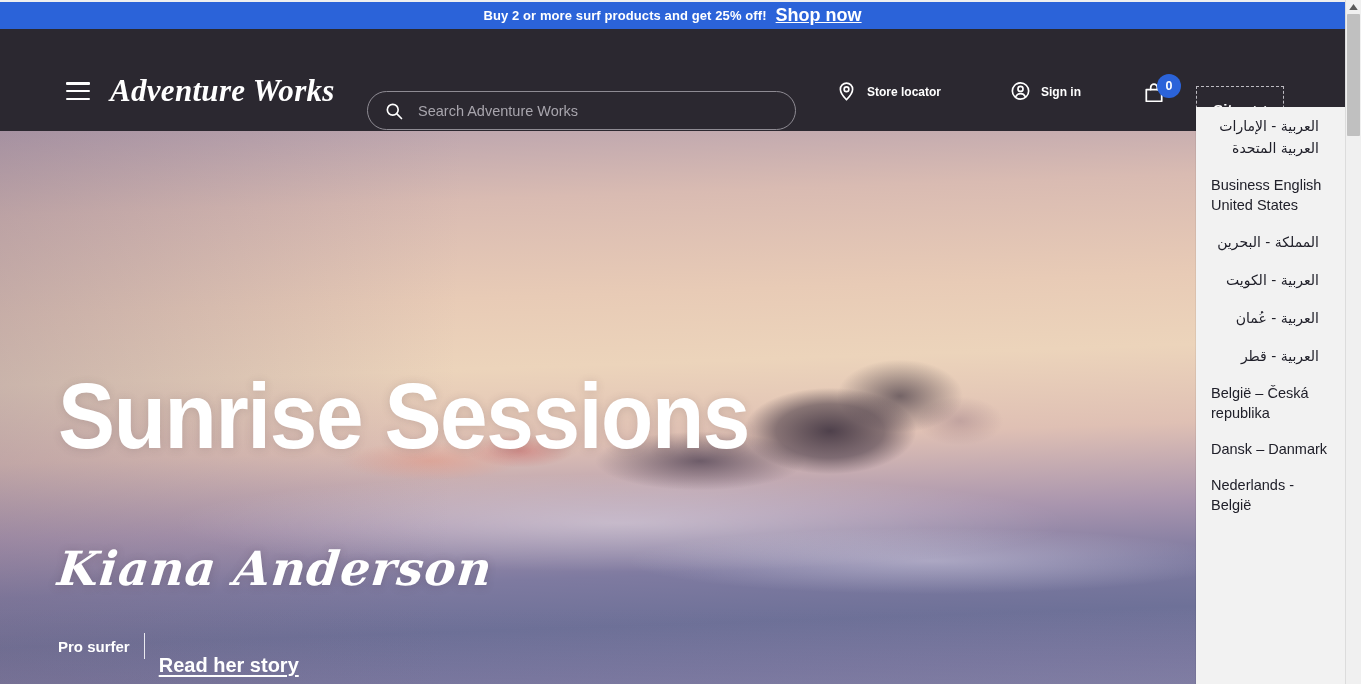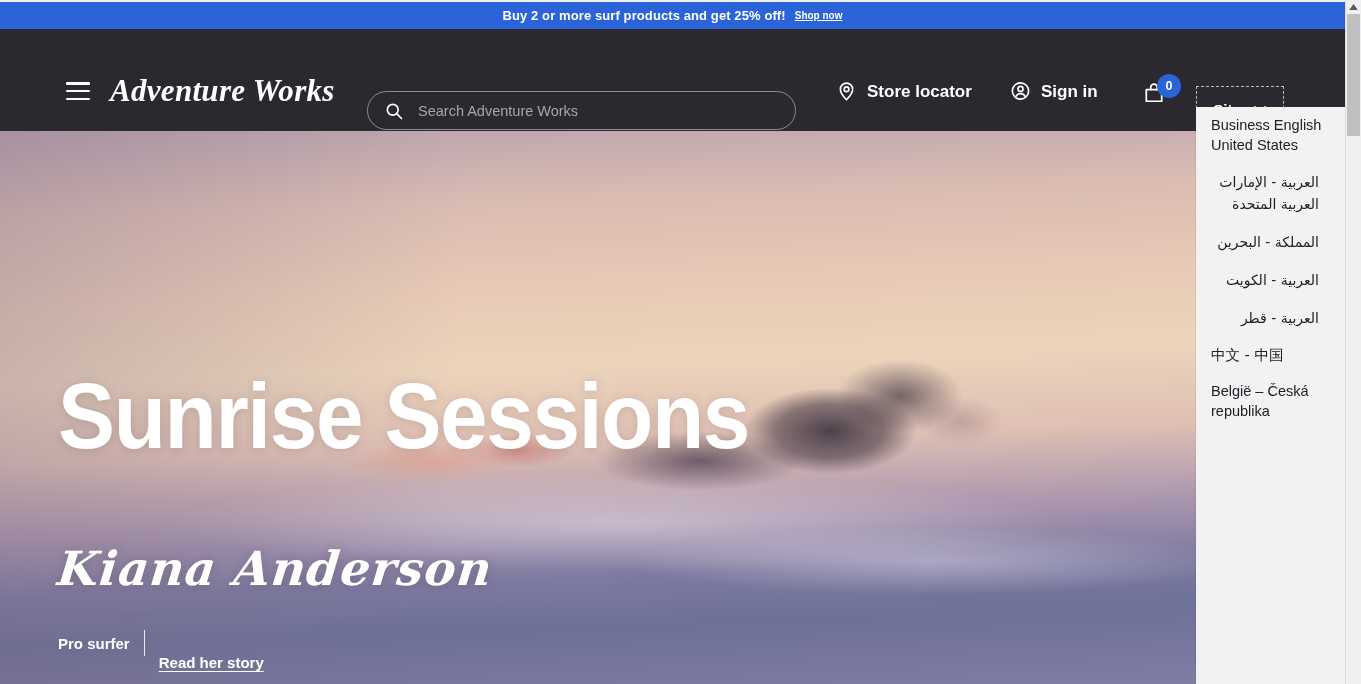--- a/index.html
+++ b/index.html
@@ -42,21 +42,21 @@
     gap: 9px;
   }
   .promo-text {
     color: #ffffff;
     font-size: 13px;
     font-weight: bold;
     letter-spacing: .1px;
   }
   .promo-link {
     color: #ffffff;
-    font-size: 10px;
+    font-size: 18px;
     font-weight: bold;
     text-decoration: underline;
     cursor: pointer;
   }
 
   
   .site-header {
     position: absolute;
     left: 0; top: 29px;
     width: 1345px;
@@ -122,21 +122,21 @@
   .search-input::placeholder { color: #a8a5ad; opacity: 1; }
 
   .nav-link {
     position: absolute;
     top: 50%;
     transform: translateY(-50%);
     display: flex;
     align-items: center;
     gap: 10px;
     color: #ffffff;
-    font-size: 17px;
+    font-size: 12px;
     font-weight: bold;
     cursor: pointer;
     white-space: nowrap;
   }
   .nav-link .ico { width: 21px; height: 21px; flex: 0 0 auto; }
   .store-locator { left: 836px; }
   .sign-in { left: 1010px; }
 
   .cart {
     position: absolute;
@@ -266,21 +266,21 @@
     color: #ffffff;
     font-size: 15px;
     font-weight: bold;
   }
   .meta-divider {
     width: 1px; height: 26px;
     background: rgba(255,255,255,.85);
   }
   .hero-story-link {
     color: #ffffff;
-    font-size: 15px;
+    font-size: 20px;
     font-weight: bold;
     text-decoration: underline;
     text-underline-offset: 3px;
     cursor: pointer;
     margin-top: 39px;
   }
 
   
   .site-dropdown {
     position: absolute;
@@ -408,27 +408,29 @@
 
       <div class="hero-meta">
         <span class="hero-role">Pro surfer</span>
         <span class="meta-divider"></span>
         <a class="hero-story-link">Read her story</a>
       </div>
 
     </div>
 
     <div class="site-dropdown" id="site-dropdown">
+        <div class="site-option rtl">العربية - الإمارات العربية المتحدة</div>
         <div class="site-option">Business English United States</div>
-        <div class="site-option rtl">العربية - الإمارات العربية المتحدة</div>
         <div class="site-option rtl">المملكة - البحرين</div>
         <div class="site-option rtl">العربية - الكويت</div>
+        <div class="site-option rtl">العربية - عُمان</div>
         <div class="site-option rtl">العربية - قطر</div>
-        <div class="site-option cjk">中文 - 中国</div>
         <div class="site-option">België – Česká republika</div>
+        <div class="site-option">Dansk – Danmark</div>
+        <div class="site-option">Nederlands - België</div>
       </div>
 
   </div>
 
   <div class="browser-scrollbar">
     <div class="sb-arrow">
       <svg viewBox="0 0 10 7" width="9" height="6" fill="#5a5a5a">
           <path d="M5 0l5 7H0z"></path>
         </svg>
     </div>

